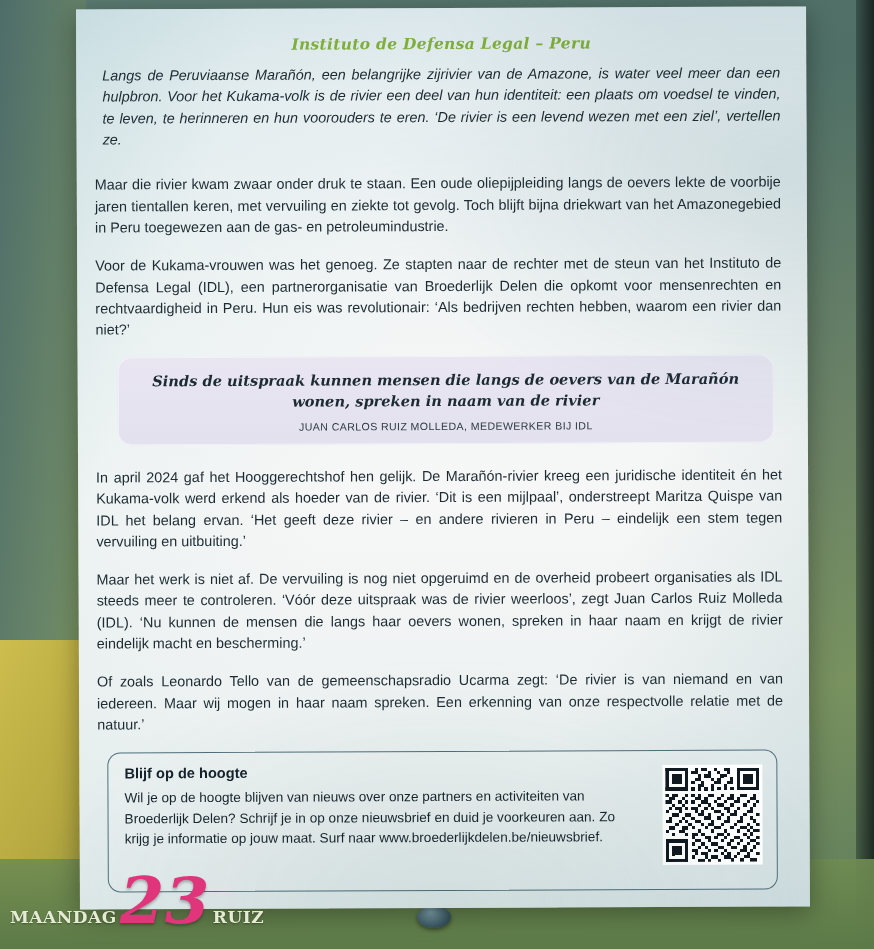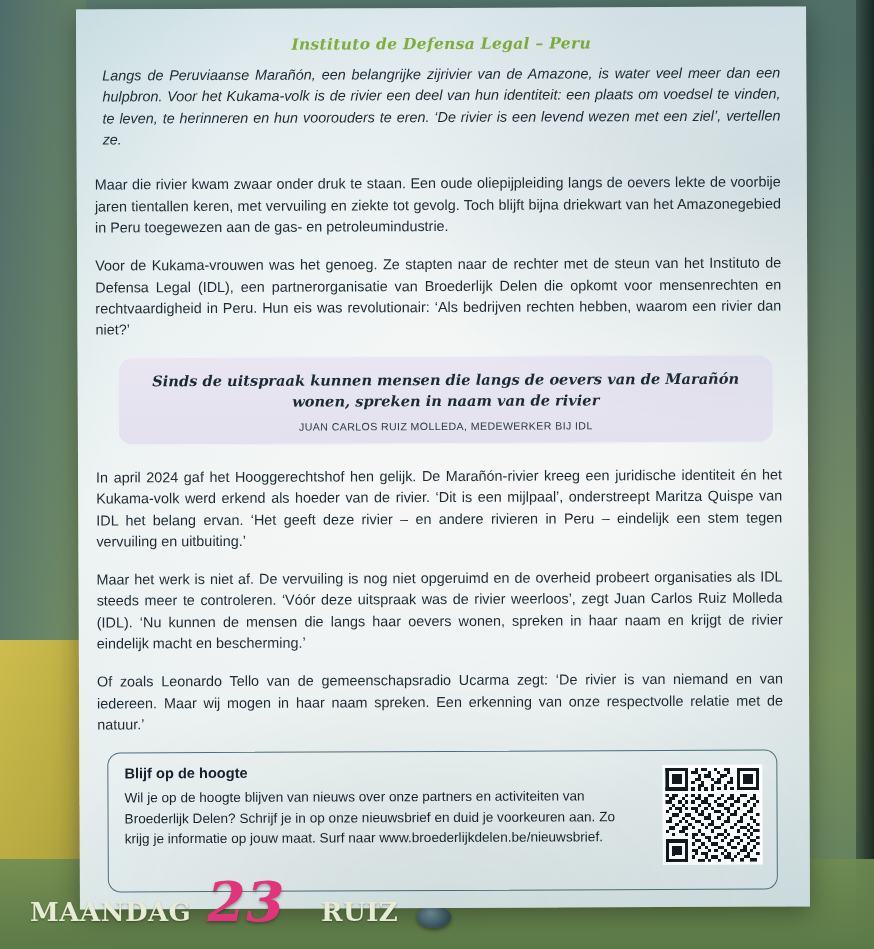--- a/index.html
+++ b/index.html
@@ -209,33 +209,32 @@
   .date-banner {
     position: absolute;
     left: 10px;
     bottom: 22px;
     display: flex;
     align-items: baseline;
     font-family: "DejaVu Serif", serif;
     letter-spacing: 0.5px;
   }
   .date-banner .word {
-    font-size: 26px;
+    font-size: 17px;
     font-weight: bold;
     color: #e6ecd4;
     text-shadow: 0 1px 2px rgba(0,0,0,0.35);
-    margin-left: 20px;
   }
   .date-banner .num {
     font-family: "DejaVu Serif", serif;
     font-style: italic;
     font-weight: bold;
-    font-size: 55px;
+    font-size: 64px;
     color: #e0357a;
-    margin: 0 16px;
+    margin: 0 3px;
     line-height: 0.8;
     text-shadow: 0 2px 3px rgba(0,0,0,0.3);
   }
 </style>
 </head>
 <body>
 
 <div class="scene">
   <div class="desk-yellow2"></div>
   <div class="desk-yellow"></div>

